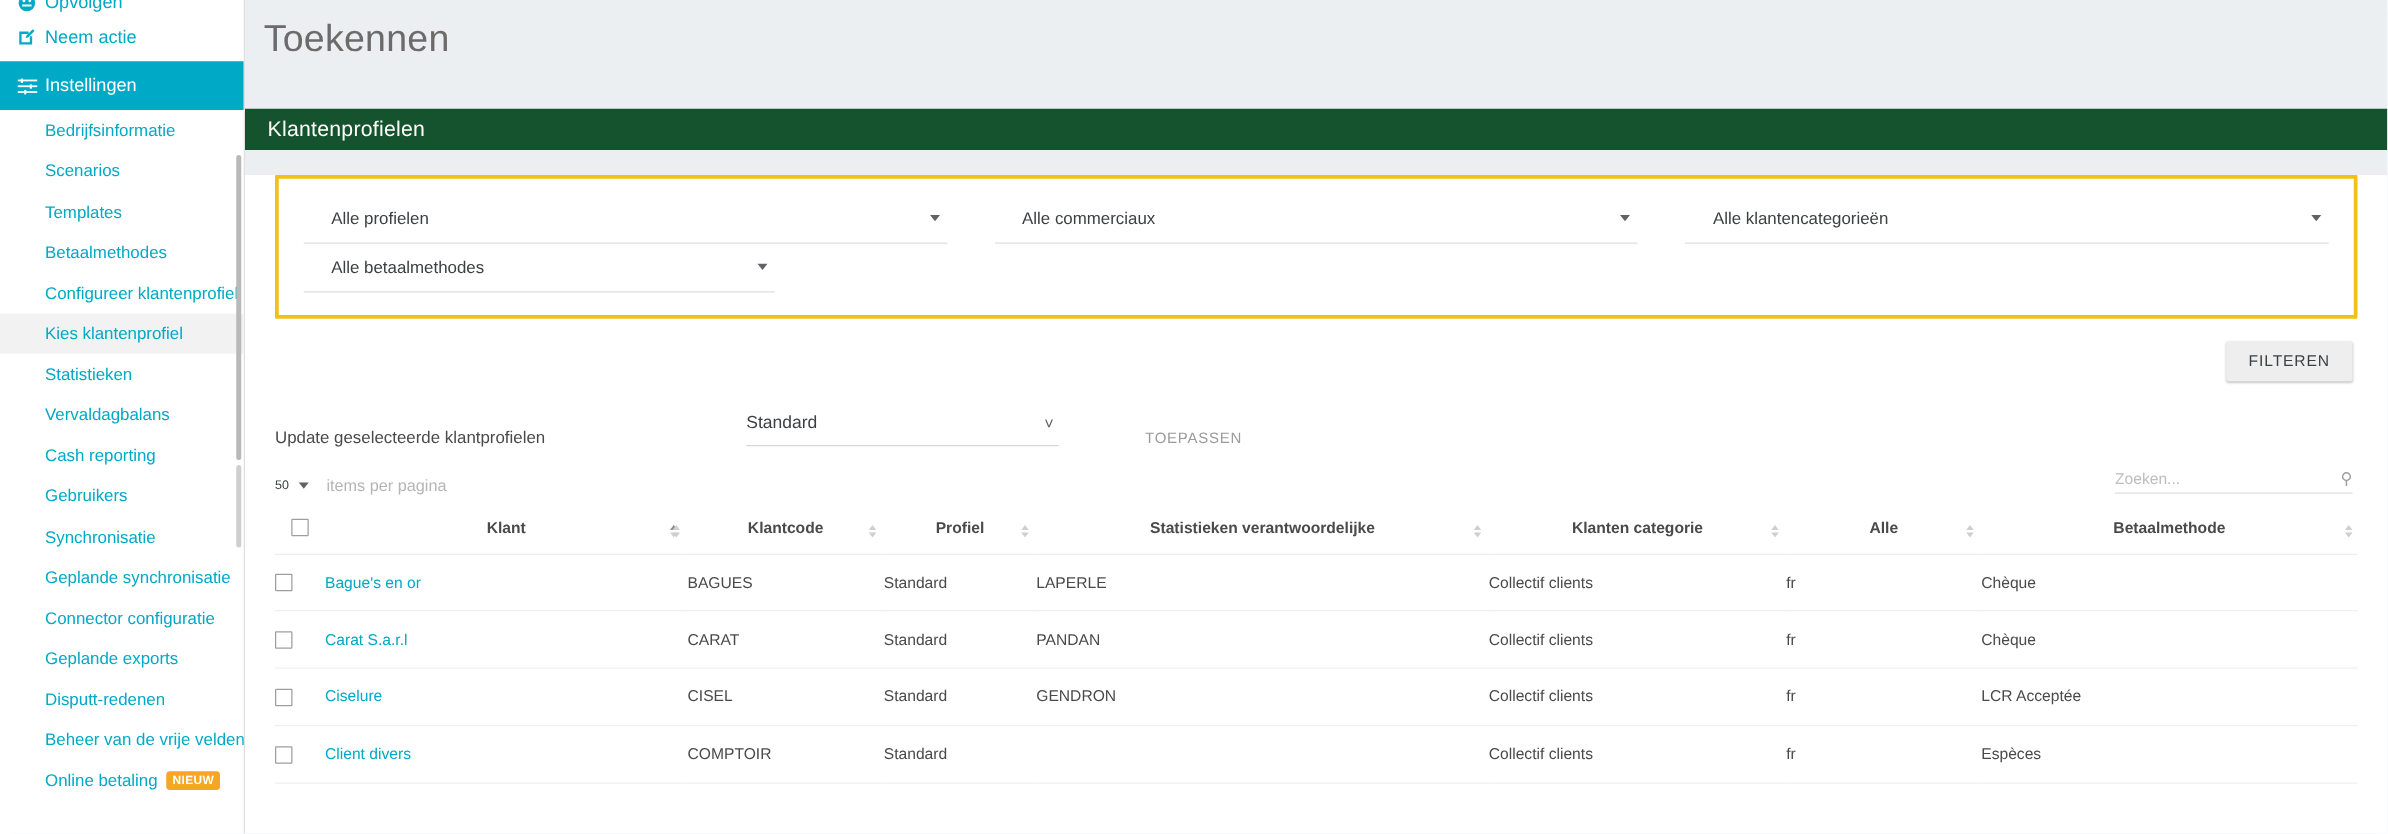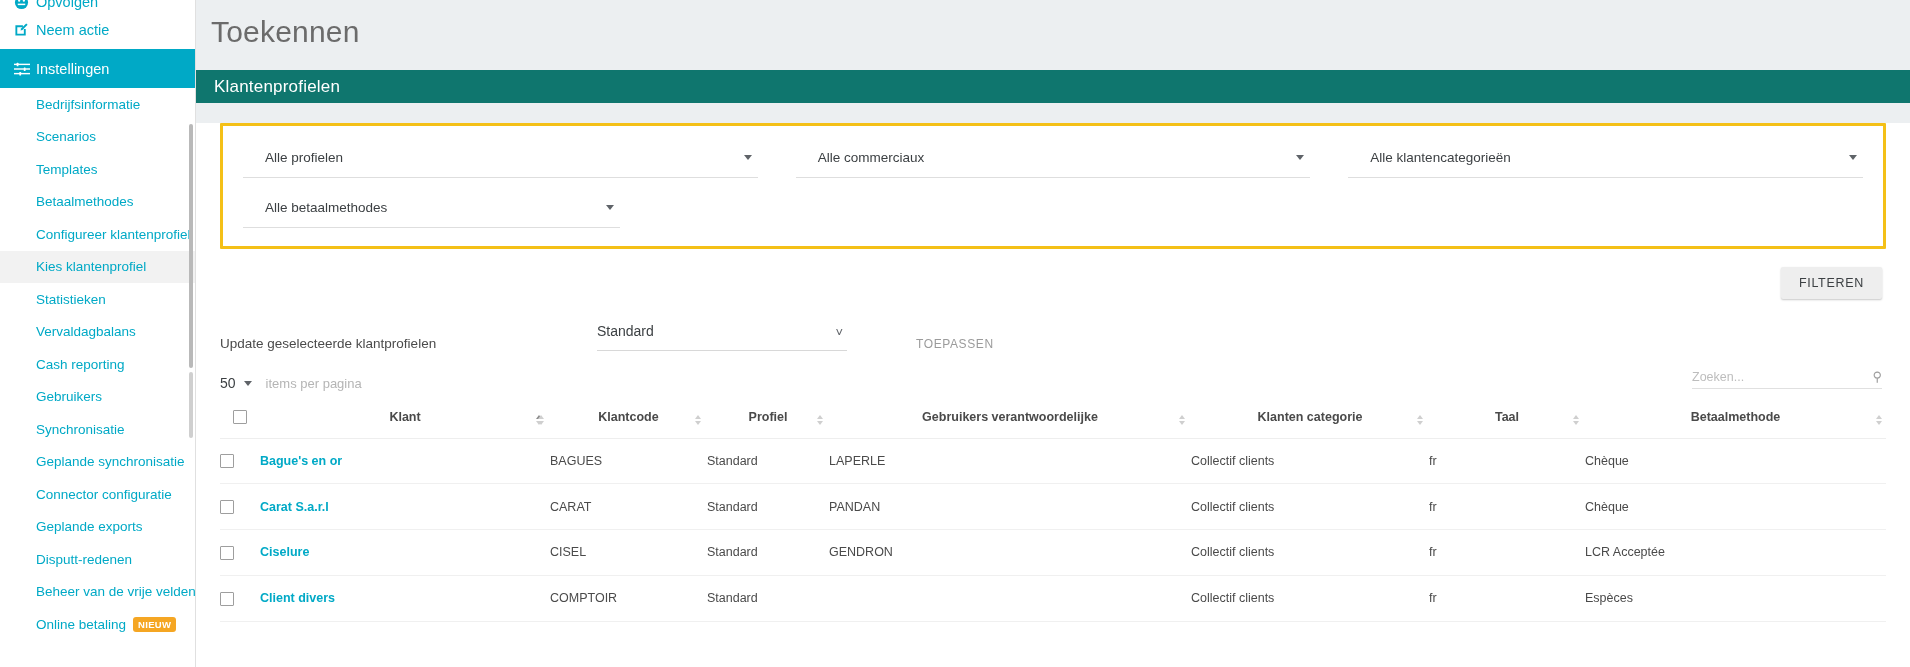--- a/index.html
+++ b/index.html
@@ -103,23 +103,23 @@
     overflow: hidden;
   }
   .page-title {
     font-size: 30px;
     color: #6b6b6b;
     font-weight: 400;
     padding: 15px 1px 0 15px;
     letter-spacing: .2px;
   }
   .section-bar {
-    margin-top: 21px;
+    margin-top: 38px;
     height: 33px;
-    background: #0f766e;
+    background: #14532d;
     color: #ffffff;
     font-size: 17px;
     display: flex;
     align-items: center;
     padding-left: 18px;
     letter-spacing: .2px;
   }
   .content-card {
     background: #ffffff;
     margin: 0;
@@ -133,21 +133,21 @@
     margin: 20px 24px 0 24px;
     border: 3px solid #f4c017;
     border-radius: 1px;
     padding: 22px 20px 18px 20px;
     background: #ffffff;
   }
   .filter-row {
     display: flex;
     gap: 38px;
   }
-  .filter-row + .filter-row { margin-top: 20px; }
+  .filter-row + .filter-row { margin-top: 9px; }
   .select-field {
     flex: 1 1 0;
     position: relative;
     border-bottom: 1px solid #dedede;
     height: 30px;
     display: flex;
     align-items: flex-start;
     cursor: pointer;
   }
   .select-field .val {
@@ -232,21 +232,21 @@
     display: flex;
     align-items: center;
     padding: 24px 0 0 24px;
     position: relative;
   }
   .perpage {
     display: flex;
     align-items: center;
     cursor: pointer;
   }
-  .perpage .num { font-size: 14px; color: #3c4043; }
+  .perpage .num { font-size: 10px; color: #3c4043; }
   .perpage .caret {
     margin-left: 8px;
     width: 0; height: 0;
     border-left: 4px solid transparent;
     border-right: 4px solid transparent;
     border-top: 5px solid #5f6368;
   }
   .perpage-label {
     font-size: 13px;
     color: #b5b5b5;
@@ -324,21 +324,21 @@
     height: 14px;
     border: 1px solid #9e9e9e;
     border-radius: 1px;
     display: inline-block;
     background: #fff;
     cursor: pointer;
     vertical-align: middle;
   }
   .linkcell { color: #00a9c6; cursor: pointer; }
   .col-chk { width: 40px; }
-  .col-klant { width: 290px; font-weight: bold; }
+  .col-klant { width: 290px; }
   .col-code { width: 157px; }
   .col-prof { width: 122px; }
   .col-comm { width: 362px; }
   .col-cat  { width: 238px; }
   .col-taal { width: 156px; }
   .col-bet  { width: auto; }
 </style>
 </head>
 <body>
 
@@ -527,35 +527,35 @@
                   <i class="up"></i>
                   <i class="dn"></i>
                 </span>
               <span>Profiel</span>
             </th>
             <th class="col-comm">
               <span class="sortarrows">
                   <i class="up"></i>
                   <i class="dn"></i>
                 </span>
-              <span>Gebruikers verantwoordelijke</span>
+              <span>Statistieken verantwoordelijke</span>
             </th>
             <th class="col-cat">
               <span class="sortarrows">
                   <i class="up"></i>
                   <i class="dn"></i>
                 </span>
               <span>Klanten categorie</span>
             </th>
             <th class="col-taal">
               <span class="sortarrows">
                   <i class="up"></i>
                   <i class="dn"></i>
                 </span>
-              <span>Taal</span>
+              <span>Alle</span>
             </th>
             <th class="col-bet">
               <span class="sortarrows">
                   <i class="up"></i>
                   <i class="dn"></i>
                 </span>
               <span>Betaalmethode</span>
               <span class="sortarrows" style="left:auto;right:2px;">
                   <i class="up"></i>
                   <i class="dn"></i>

